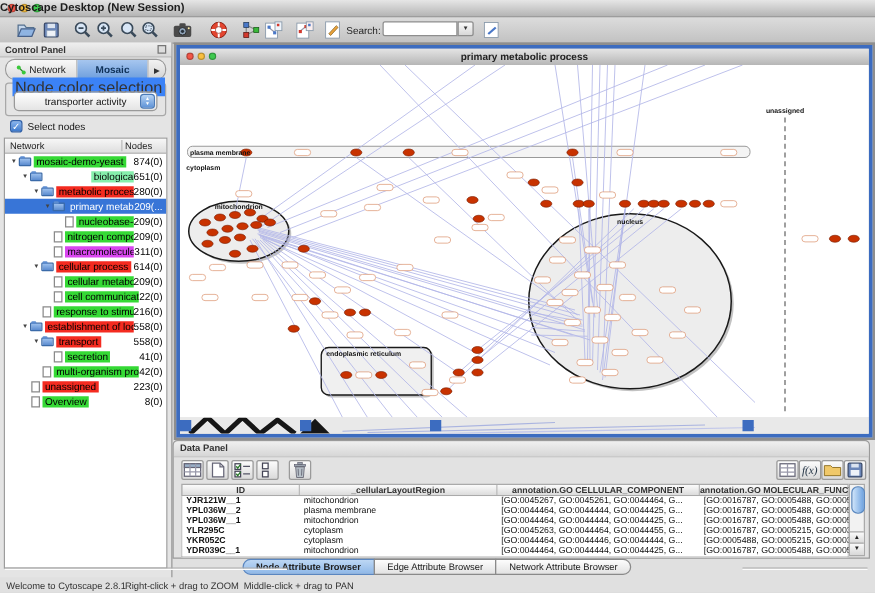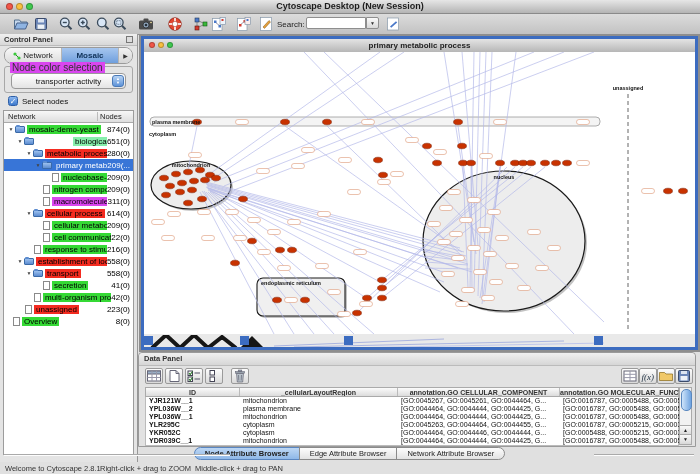--- a/index.html
+++ b/index.html
@@ -2,38 +2,38 @@
 <html><head>
 <meta charset="utf-8">
 <style>
   html,body{margin:0;padding:0;}
   body{width:700px;height:474px;font-family:"Liberation Sans",sans-serif;overflow:hidden;background:#e0e0e0;}
   #app{position:relative;width:700px;height:474px;background:#e0e0e0;}
   
   .titlebar{position:absolute;left:0;top:0;width:700px;height:13px;background:linear-gradient(#e6e6e6,#b4b4b4);border-bottom:1px solid #8a8a8a;}
   .tl{position:absolute;top:3px;width:7px;height:7px;border-radius:50%;border:1px solid rgba(0,0,0,.25);box-sizing:border-box;}
   .tl.r{left:6px;background:#f25648;} .tl.y{left:16px;background:#f9bf3f;} .tl.g{left:26px;background:#3fc94f;}
-  .title-text{position:absolute;left:0;right:0;top:0;height:13px;line-height:13px;text-align:center;font-size:9px;font-weight:bold;color:#1c1c1c;}
+  .title-text{position:absolute;left:0;right:0;top:0;height:13px;line-height:13px;font-size:9px;font-weight:bold;color:#1c1c1c;}
   
   .toolbar{position:absolute;left:0;top:14px;width:700px;height:20px;background:linear-gradient(#dcdcdc,#c2c2c2);border-bottom:1px solid #8e8e8e;}
   .tbtn{position:absolute;top:2px;width:16px;height:16px;}
   .tbtn svg{width:16px;height:16px;display:block;}
   .search-label{position:absolute;left:277px;top:6px;font-size:8px;color:#222;}
   .search-input{position:absolute;left:306px;top:3px;width:60px;height:12px;border:1px solid #8e8e8e;border-radius:2px 0 0 2px;font-size:8px;padding:0 2px;background:#fff;box-sizing:border-box;}
   .search-drop{position:absolute;left:366px;top:3px;width:13px;height:12px;background:linear-gradient(#fafafa,#d8d8d8);border:1px solid #8e8e8e;box-sizing:border-box;font-size:5px;line-height:11px;text-align:center;color:#333;border-radius:0 2px 2px 0;}
   
   .cp{position:absolute;left:0;top:34px;width:138px;height:428px;background:#e4e4e4;border-right:1px solid #979797;box-sizing:border-box;}
   .cp-head{position:absolute;top:0;left:0;right:0;height:11px;font-size:7.5px;font-weight:bold;color:#333;padding-left:4px;line-height:11px;background:linear-gradient(#efefef,#d8d8d8);border-bottom:1px solid #bbb;}
   .float-ic{position:absolute;right:4px;top:2px;width:7px;height:7px;border:1px solid #777;background:#ddd;box-sizing:border-box;}
   .cptabs{position:absolute;top:13px;left:4px;right:4px;height:15px;display:flex;border:1px solid #9a9a9a;border-radius:8px;overflow:hidden;background:#ececec;}
   .cptab{flex:1;display:flex;align-items:center;justify-content:center;gap:2px;font-size:8px;color:#222;background:linear-gradient(#f8f8f8,#dcdcdc);border-right:1px solid #b5b5b5;}
   .cptab.on{background:linear-gradient(#a6c6ef,#6f9fdd);font-weight:bold;color:#0f3158;}
   .cptab-arrow{width:13px;display:flex;align-items:center;justify-content:center;font-size:6px;color:#333;background:linear-gradient(#f2f2f2,#d4d4d4);}
   .grp{position:absolute;top:32px;left:4px;right:4px;height:25px;border:1px solid #a8a8a8;border-radius:3px;}
-  .grp-legend{position:absolute;top:-5px;left:5px;background:#d946ef;padding:0 2px;font-size:10px;color:#333;}
+  .grp-legend{position:absolute;top:-5px;left:5px;background:#3b82f6;padding:0 2px;font-size:13px;color:#333;}
   .combo{position:absolute;left:6px;right:6px;top:6px;height:14px;background:linear-gradient(#ffffff,#e4e4e4);border:1px solid #999;border-radius:4px;font-size:8px;display:flex;align-items:center;justify-content:center;color:#111;}
   .stepper{position:absolute;right:1px;top:1px;bottom:1px;width:12px;border-radius:3px;background:linear-gradient(#b8d4f4,#5e93d8);border:1px solid #4a7ab8;box-sizing:border-box;display:flex;flex-direction:column;align-items:center;justify-content:center;color:#fff;font-size:4px;line-height:4px;}
   .stepper::before{content:'▲';} .stepper::after{content:'▼';}
   .cbrow{position:absolute;top:61px;left:8px;height:12px;display:flex;align-items:center;gap:4px;font-size:8px;color:#111;}
   .cb{width:10px;height:10px;border-radius:2.5px;background:linear-gradient(#8ab6ef,#3d79cc);border:1px solid #2e5fa8;box-sizing:border-box;color:#fff;font-size:8px;line-height:9px;text-align:center;}
   .cb::after{content:'✓';}
   .tree-wrap{position:absolute;top:76px;left:3px;right:3px;bottom:7px;background:#fff;border:1px solid #9c9c9c;box-sizing:border-box;overflow:hidden;}
   .tree-head{height:11px;display:flex;align-items:center;background:linear-gradient(#f7f7f7,#dedede);border-bottom:1px solid #aaa;font-size:7.5px;color:#222;}
   .tree-head .h1{flex:1;padding-left:4px;}
   .tree-head .h2{width:33px;border-left:1px solid #bbb;padding-left:2px;}
@@ -330,21 +330,21 @@
             <div class="ticon file"></div>
             <div class="tlab" style="background: rgb(53, 217, 53);">multi-organism proces</div>
             <div class="tcnt">42(0)</div>
           </div>
           <div class="trow" style="padding-left: 12px;">
             <div class="tarr"></div>
             <div class="ticon file"></div>
             <div class="tlab" style="background: rgb(244, 43, 32);">unassigned</div>
             <div class="tcnt">223(0)</div>
           </div>
-          <div class="trow" style="">
+          <div class="trow" style="padding-left: 12px;">
             <div class="tarr"></div>
             <div class="ticon file"></div>
             <div class="tlab" style="background: rgb(53, 217, 53);">Overview</div>
             <div class="tcnt">8(0)</div>
           </div>
         </div>
     </div>
   </div>
 
   <div class="desktop">

